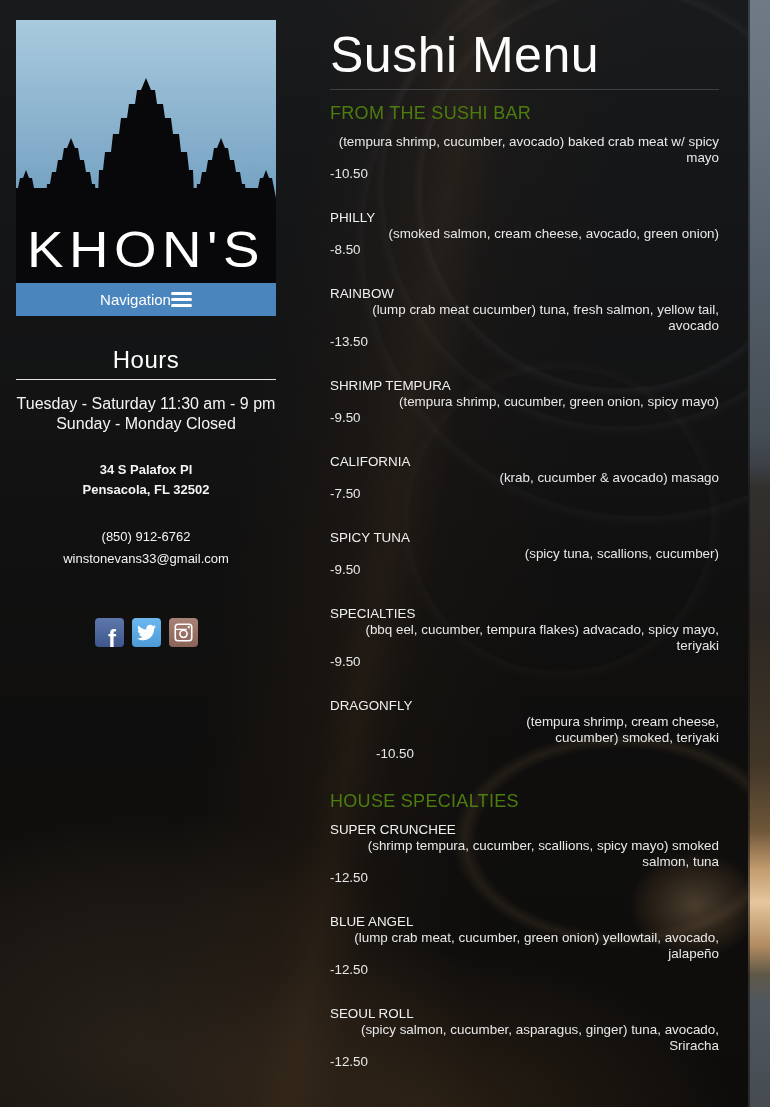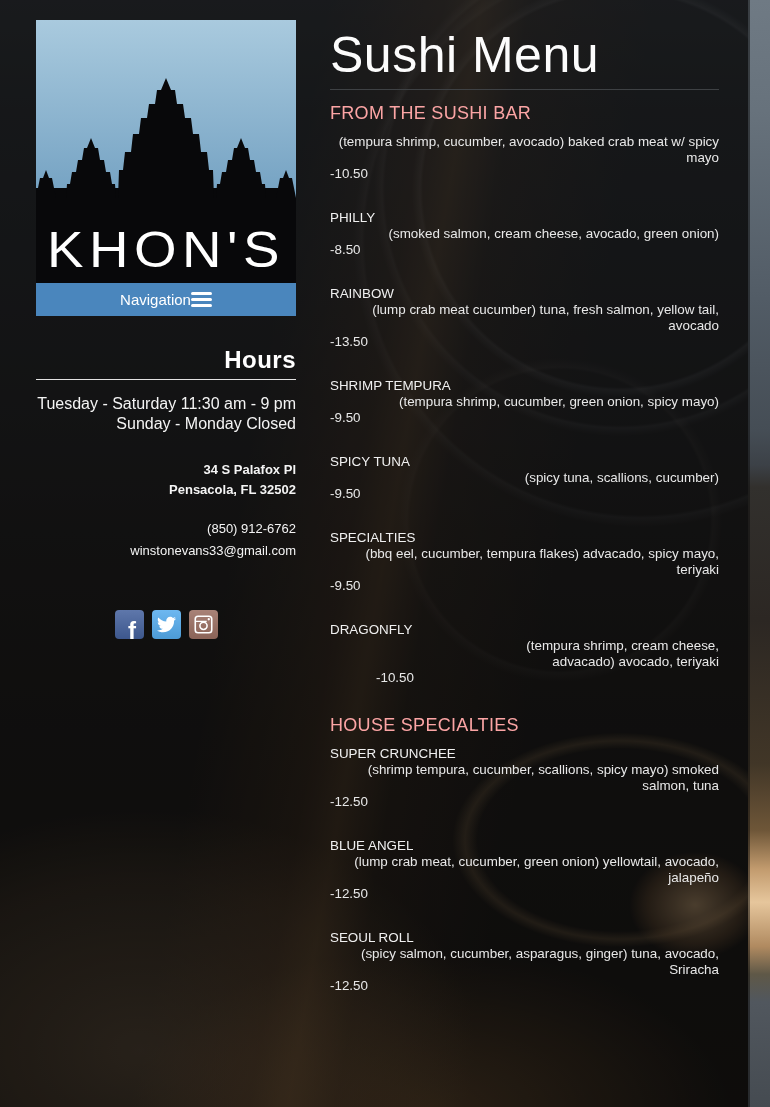--- a/index.html
+++ b/index.html
@@ -35,51 +35,51 @@
       #32302d 44%, #2c2723 56%, #413627 69%, #6e5638 75%,
       #c29b6e 78.5%, #e6c69c 81.5%, #b08a60 85.5%, #5f5847 88%,
       #51575e 90.5%, #454b51 100%);
     border-left:2px solid rgba(15,15,15,0.55);
   }
 
   
   .shade { position:absolute; top:0; left:0; width:748px; height:1107px; background:rgba(5,5,5,0.54); z-index:2; }
 
   
-  .sidebar { position:absolute; left:36px; top:20px; width:260px; z-index:3; color:#f4f4f4; text-align:right; }
+  .sidebar { position:absolute; left:16px; top:20px; width:260px; z-index:3; color:#f4f4f4; text-align:center; }
   .logo { display:block; cursor:pointer; }
   .logo svg { display:block; }
 
   .navbar {
     height:33px; display:flex; align-items:center; justify-content:center; cursor:pointer;
   }
   .nav-label { font-size:15px; color:#ffffff; }
   .burger { width:21px; display:flex; flex-direction:column; gap:3px; }
   .burger span { display:block; height:3px; background:#ffffff; border-radius:2px; }
 
-  .hours-title { font-size:24px; font-weight:700; color:#ffffff; margin:31px 0 0 0; line-height:26px; letter-spacing:0.5px; }
+  .hours-title { font-size:24px; font-weight:400; color:#ffffff; margin:31px 0 0 0; line-height:26px; letter-spacing:0.5px; }
   .hours-rule { border:0; border-top:1px solid rgba(255,255,255,0.88); margin:6px 0 0 0; }
 
   .sched   { margin:14px 0 0 0; font-size:16px; line-height:20px; }
   .addr    { margin:26px 0 0 0; font-size:13px; line-height:20px;font-weight:bold; }
-  .contact { margin:18px 0 0 0; font-size:13px; line-height:22px; }
+  .contact { margin:26px 0 0 0; font-size:13px; line-height:22px; }
 
   .social { margin-top:48px; display:flex; justify-content:center; gap:8px; }
   .social a {
     width:29px; height:29px; border-radius:4px; display:flex; align-items:center; justify-content:center;
     overflow:hidden; text-decoration:none; position:relative;
   }
   .fb-f { color:#fff; font-weight:bold; font-size:24px; line-height:1; transform:translate(3px,6px); }
 
   
   .main { position:absolute; left:330px; top:0; width:389px; z-index:3; color:#ececec; }
   .page-title { font-size:50px; line-height:54px; font-weight:300; color:#fcfcfc; margin:28px 0 0 0; letter-spacing:0.5px; }
   .title-divider { border:0; border-top:1px solid #3e4144; margin:7px 0 0 0; }
 
-  .section-heading { font-size:18px; font-weight:400; color:#fca5a5; line-height:22px; margin:0 0 10px 0; letter-spacing:0.3px; }
+  .section-heading { font-size:18px; font-weight:400; color:#4d7c0f; line-height:22px; margin:0 0 10px 0; letter-spacing:0.3px; }
   .menu-section:first-child .section-heading { margin-top:12px; }
 
   .menu-item { margin-bottom:28px; font-size:13.4px; line-height:16px; }
   .item-name { color:#f0f0f0; }
   .item-desc { color:#e8e8e8;text-align:right; }
   .item-price { color:#e8e8e8; }
 </style>
 </head>
 <body>
 
@@ -177,33 +177,38 @@
           <div class="item-name">RAINBOW</div>
           <div class="item-desc">(lump crab meat cucumber) tuna, fresh salmon, yellow tail, avocado</div>
           <div class="item-price">-13.50</div>
         </div>
         <div class="menu-item">
           <div class="item-name">SHRIMP TEMPURA</div>
           <div class="item-desc">(tempura shrimp, cucumber, green onion, spicy mayo)</div>
           <div class="item-price">-9.50</div>
         </div>
         <div class="menu-item">
+          <div class="item-name">CALIFORNIA</div>
+          <div class="item-desc">(krab, cucumber &amp; avocado) masago</div>
+          <div class="item-price">-7.50</div>
+        </div>
+        <div class="menu-item">
           <div class="item-name">SPICY TUNA</div>
           <div class="item-desc">(spicy tuna, scallions, cucumber)</div>
           <div class="item-price">-9.50</div>
         </div>
         <div class="menu-item">
           <div class="item-name">SPECIALTIES</div>
           <div class="item-desc">(bbq eel, cucumber, tempura flakes) advacado, spicy mayo, teriyaki</div>
           <div class="item-price">-9.50</div>
         </div>
         <div class="menu-item">
           <div class="item-name">DRAGONFLY</div>
           <div class="item-desc" style="padding-left: 186px;">(tempura shrimp, cream cheese,</div>
-          <div class="item-desc">advacado) avocado, teriyaki</div>
+          <div class="item-desc">cucumber) smoked, teriyaki</div>
           <div class="item-price" style="padding-left: 46px;">-10.50</div>
         </div>
       </div>
       <div class="menu-section">
         <h2 class="section-heading">HOUSE SPECIALTIES</h2>
         <div class="menu-item">
           <div class="item-name">SUPER CRUNCHEE</div>
           <div class="item-desc">(shrimp tempura, cucumber, scallions, spicy mayo) smoked salmon, tuna</div>
           <div class="item-price">-12.50</div>
         </div>

